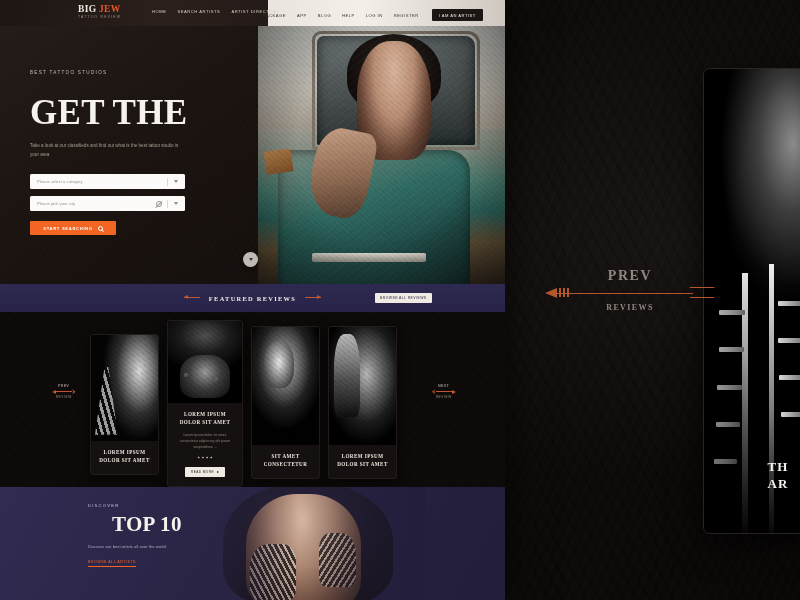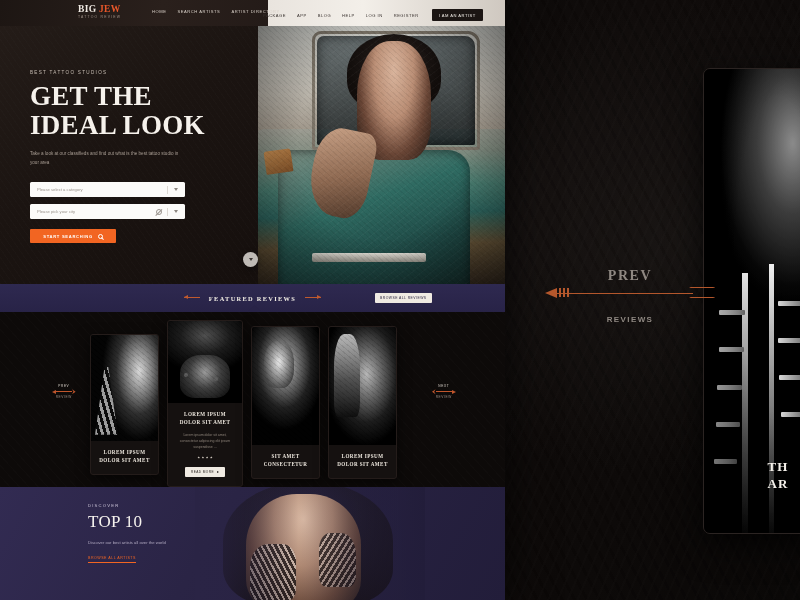--- a/index.html
+++ b/index.html
@@ -63,22 +63,22 @@
     background:linear-gradient(145deg,#241c18 0%,#1b1411 45%,#150f0d 100%);
   }
   .hero-left::after{
     content:""; position:absolute; inset:0; opacity:.35;
     background:repeating-linear-gradient(55deg, rgba(255,255,255,.03) 0 1px, transparent 1px 5px);
   }
   .hero-copy { position:absolute; left:30px; top:44px; width:200px; z-index:3; }
   .kicker { font-size:4.6px; letter-spacing:1.3px; color:#c6bcb2; }
   .h1 {
     font-family:"Liberation Serif", serif; font-weight:bold;
-    font-size:27px; line-height:1.06; letter-spacing:.3px; color:#f6f2ec;
-    margin-top:7px; text-transform:uppercase;
+    font-size:35px; line-height:1.06; letter-spacing:.3px; color:#f6f2ec;
+    margin-top:19px; text-transform:uppercase;
   }
   .sub { margin-top:11px; font-size:4.6px; line-height:1.85; color:#a79c92; width:150px; }
 
   .field {
     margin-top:0; height:15px; background:#fcfbf9; border-radius:1.5px;
     display:flex; align-items:center; padding:0 7px; position:relative;
   }
   .fields { margin-top:15px; width:155px; }
   .fields .field + .field { margin-top:7px; }
   .field span.ph { font-size:4.2px; color:#9b948d; flex:1; }
@@ -239,32 +239,32 @@
   .t10-photo .ink{ position:absolute; left:24%; top:50%; width:20%; height:50%;
     background:repeating-linear-gradient(62deg, rgba(225,220,215,.5) 0 2px, rgba(20,16,16,.75) 2px 5px);
     border-radius:40% 30% 20% 20%; }
   .t10-photo .ink2{ position:absolute; left:54%; top:40%; width:16%; height:48%;
     background:repeating-linear-gradient(-58deg, rgba(225,220,215,.42) 0 2px, rgba(20,16,16,.7) 2px 5px);
     border-radius:30% 40% 20% 20%; }
   .t10-photo::after{ content:""; position:absolute; inset:0;
     background:linear-gradient(90deg,#2a2445 0%, rgba(42,36,69,.35) 22%, transparent 45%, rgba(34,29,58,.45) 88%, #221d3a 100%); }
   .t10-copy{ position:absolute; left:88px; top:16px; z-index:3; }
   .t10-kick{ font-size:4.2px; letter-spacing:1.2px; color:#c9c2d6; }
-  .t10-h{ font-family:"Liberation Serif",serif; font-weight:normal; font-size:17px; line-height:1.07;
-    color:#f6f3ee; letter-spacing:.3px; margin-top:5px; text-transform:uppercase; }
+  .t10-h{ font-family:"Liberation Serif",serif; font-weight:bold; font-size:21px; line-height:1.07;
+    color:#f6f3ee; letter-spacing:.3px; margin-top:5px; text-transform:uppercase;margin-left:24px; }
   .t10-sub{ font-size:4.2px; color:#b0a8c0; margin-top:9px; }
   .t10-link{ margin-top:8px; font-size:3.6px; letter-spacing:.5px; color:#f26522;
     border-bottom:1px solid #f26522; display:inline-block; padding-bottom:1.5px; cursor:pointer; }
 
   
   .prev-float{ position:absolute; left:545px; top:268px; width:170px; text-align:center; z-index:5; }
   .prev-float .pt{ font-family:"Liberation Serif",serif; font-weight:bold; font-size:14px;
     letter-spacing:1.6px; color:#8f8882; text-transform:uppercase; }
-  .prev-float .pb{ font-family:Liberation Sans, sans-serif; font-weight:bold; font-size:8px;
-    letter-spacing:1.4px; color:#8f8882; text-transform:uppercase; margin-top:15px; }
+  .prev-float .pb{ font-family:Liberation Serif, serif; font-weight:bold; font-size:8px;
+    letter-spacing:1.4px; color:#8f8882; text-transform:uppercase; margin-top:3px; }
   .long-arrow{ position:relative; height:14px; margin:2px 0; }
   .long-arrow .shaft{ position:absolute; left:12px; right:22px; top:6.5px; height:1.4px; background:#b4572c; }
   .long-arrow .head{ position:absolute; left:0; top:1.5px; width:0;height:0;
     border-top:5px solid transparent;border-bottom:5px solid transparent;border-right:12px solid #b4572c; }
   .long-arrow .f1,.long-arrow .f2,.long-arrow .f3{ position:absolute; top:2px; width:1.6px;height:9px;background:#b4572c; }
   .long-arrow .f1{ left:14px; } .long-arrow .f2{ left:18px; } .long-arrow .f3{ left:22px; }
   .long-arrow .tail{ position:absolute; right:0; top:1px; width:26px;height:11px;
     border:1.6px solid #b4572c; border-left:none; clip-path:polygon(0 0,100% 0,62% 50%,100% 100%,0 100%,38% 50%); }
 
   
@@ -319,21 +319,20 @@
         <a href="#" class="artist-btn">I AM AN ARTIST</a>
       </div>
     </div>
 
     <div class="hero">
       <div class="hero-left">
         <div class="hero-copy">
           <div class="kicker">BEST TATTOO STUDIOS</div>
           <div class="h1">
             <div>GET THE</div>
-            <div>IDEAL LOOK</div>
           </div>
           <div class="sub">Take a look at our classifieds and find out what is the best tattoo studio in your area</div>
 
           <div class="fields">
             <div class="field">
               <span class="ph">Please select a category</span>
               <div class="sep"></div>
               <div class="chev"></div>
             </div>
             <div class="field">

